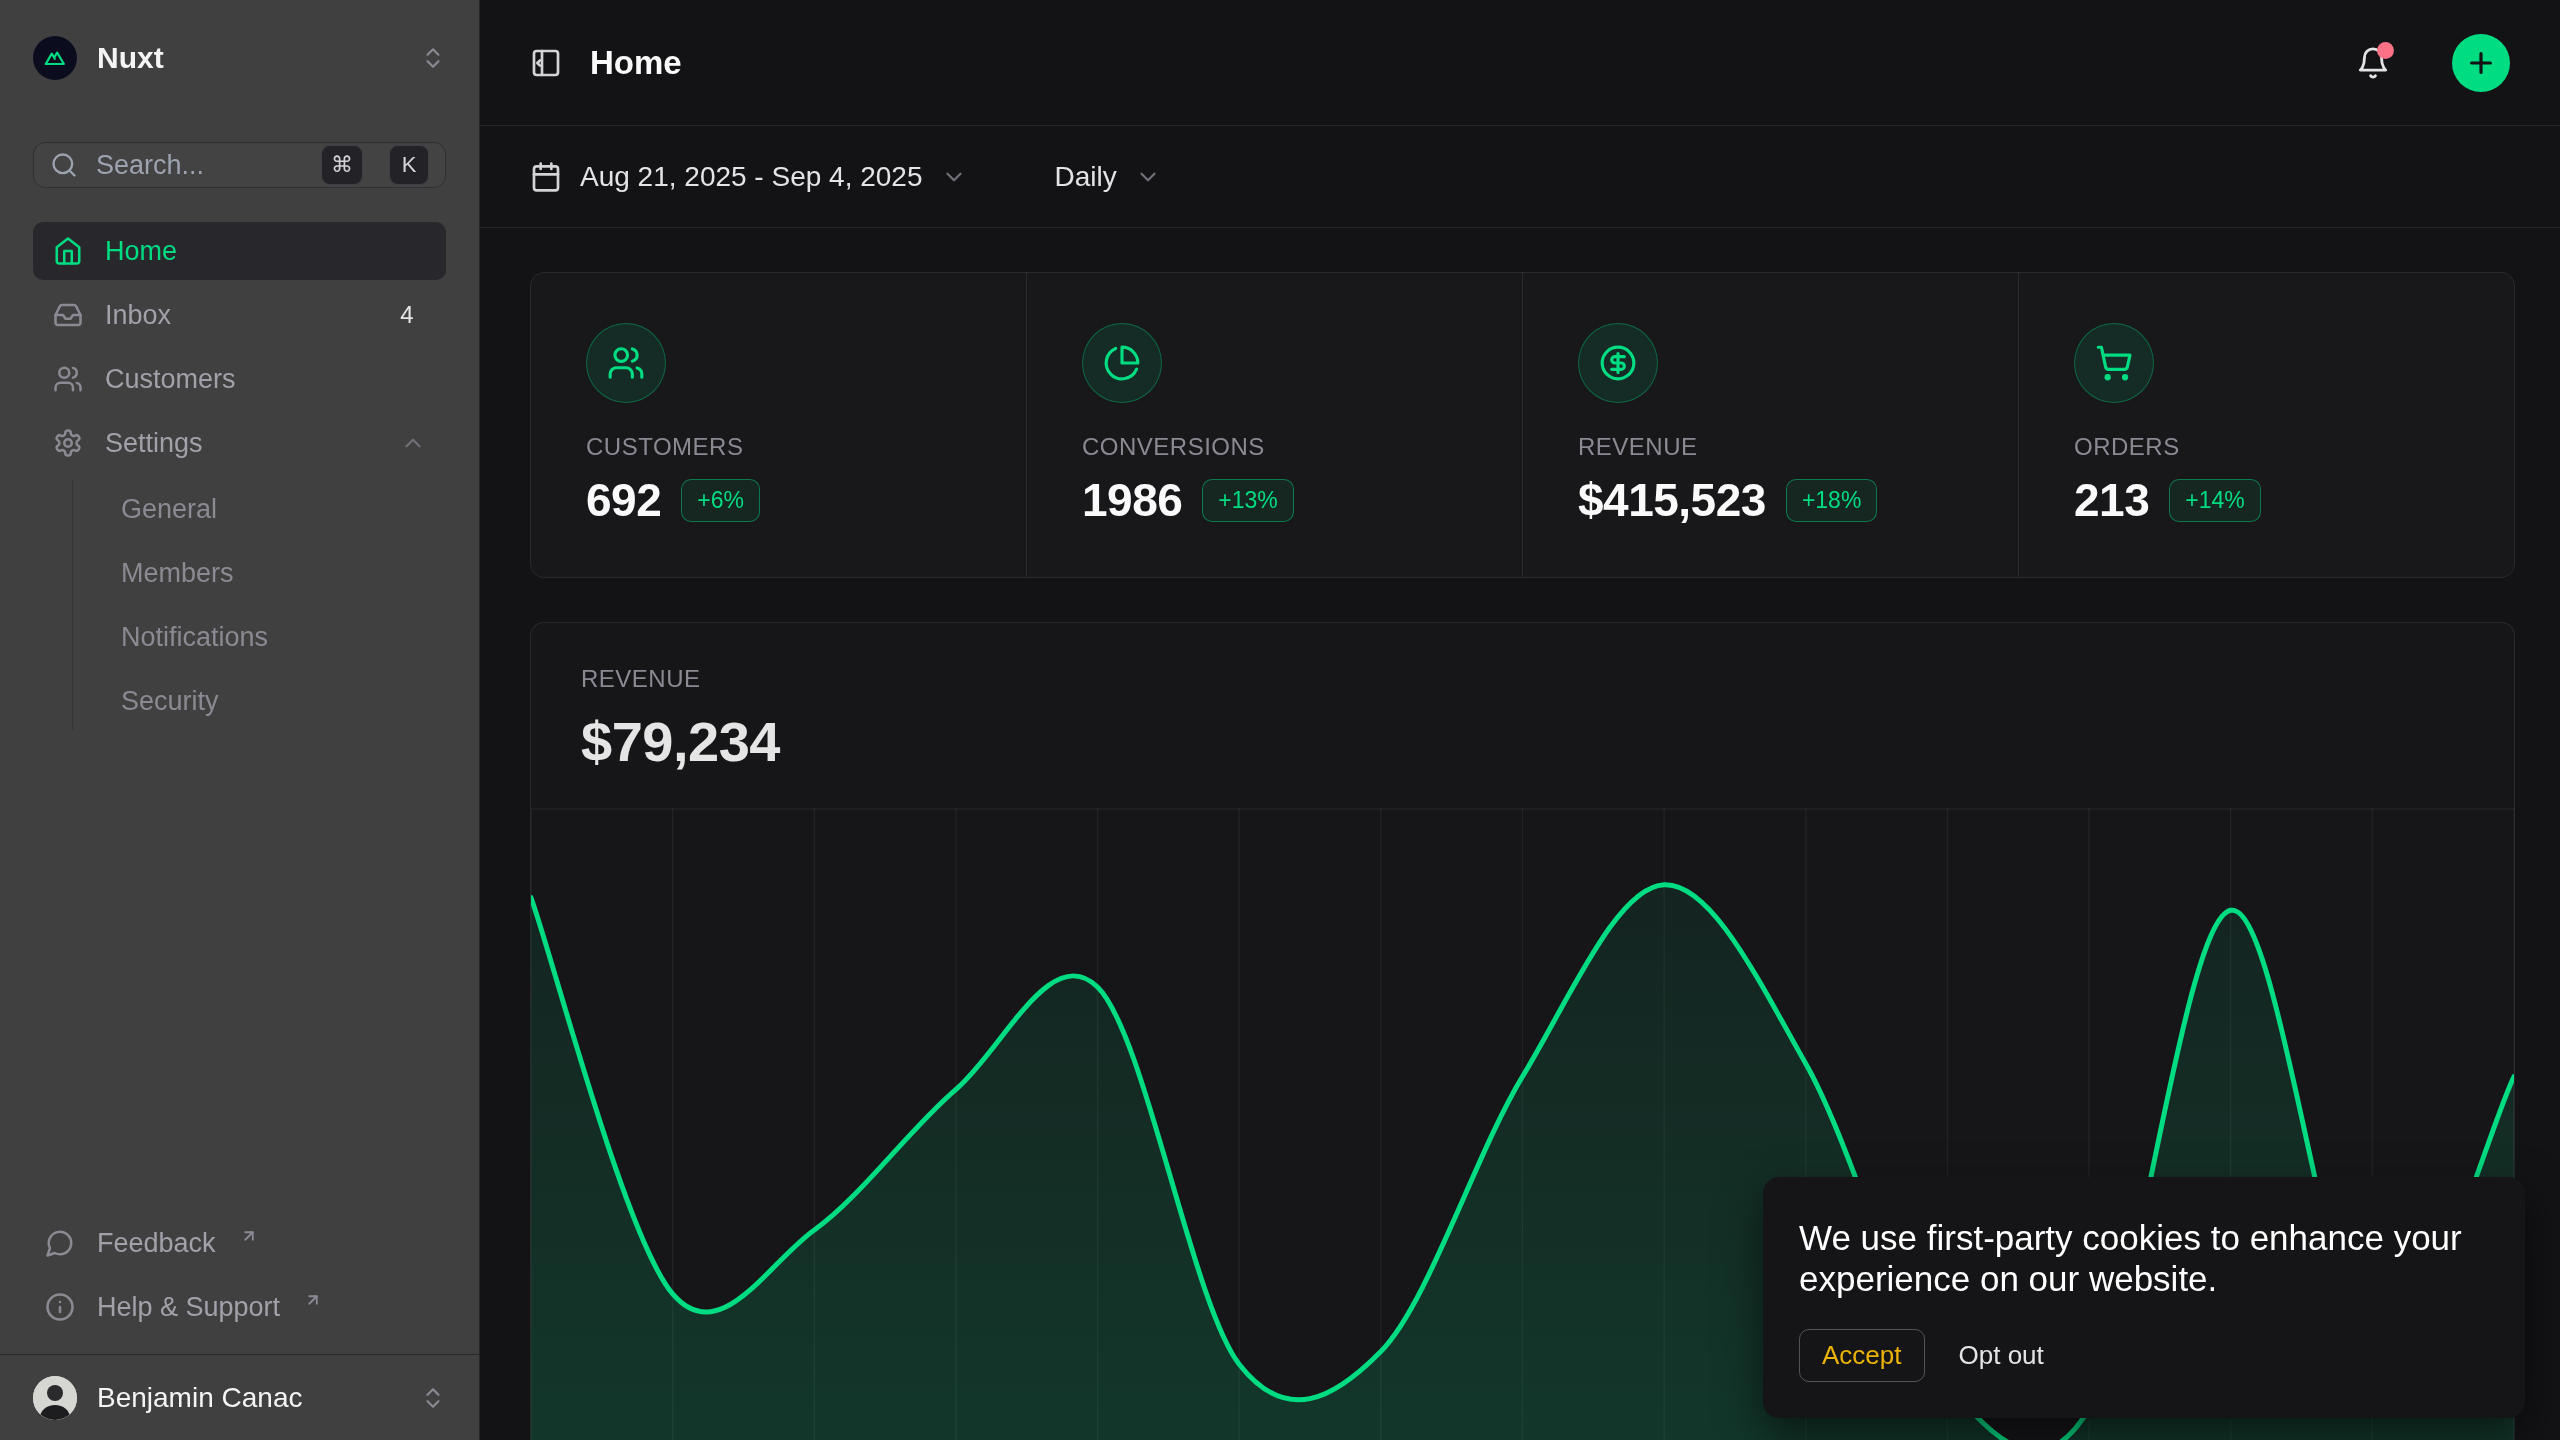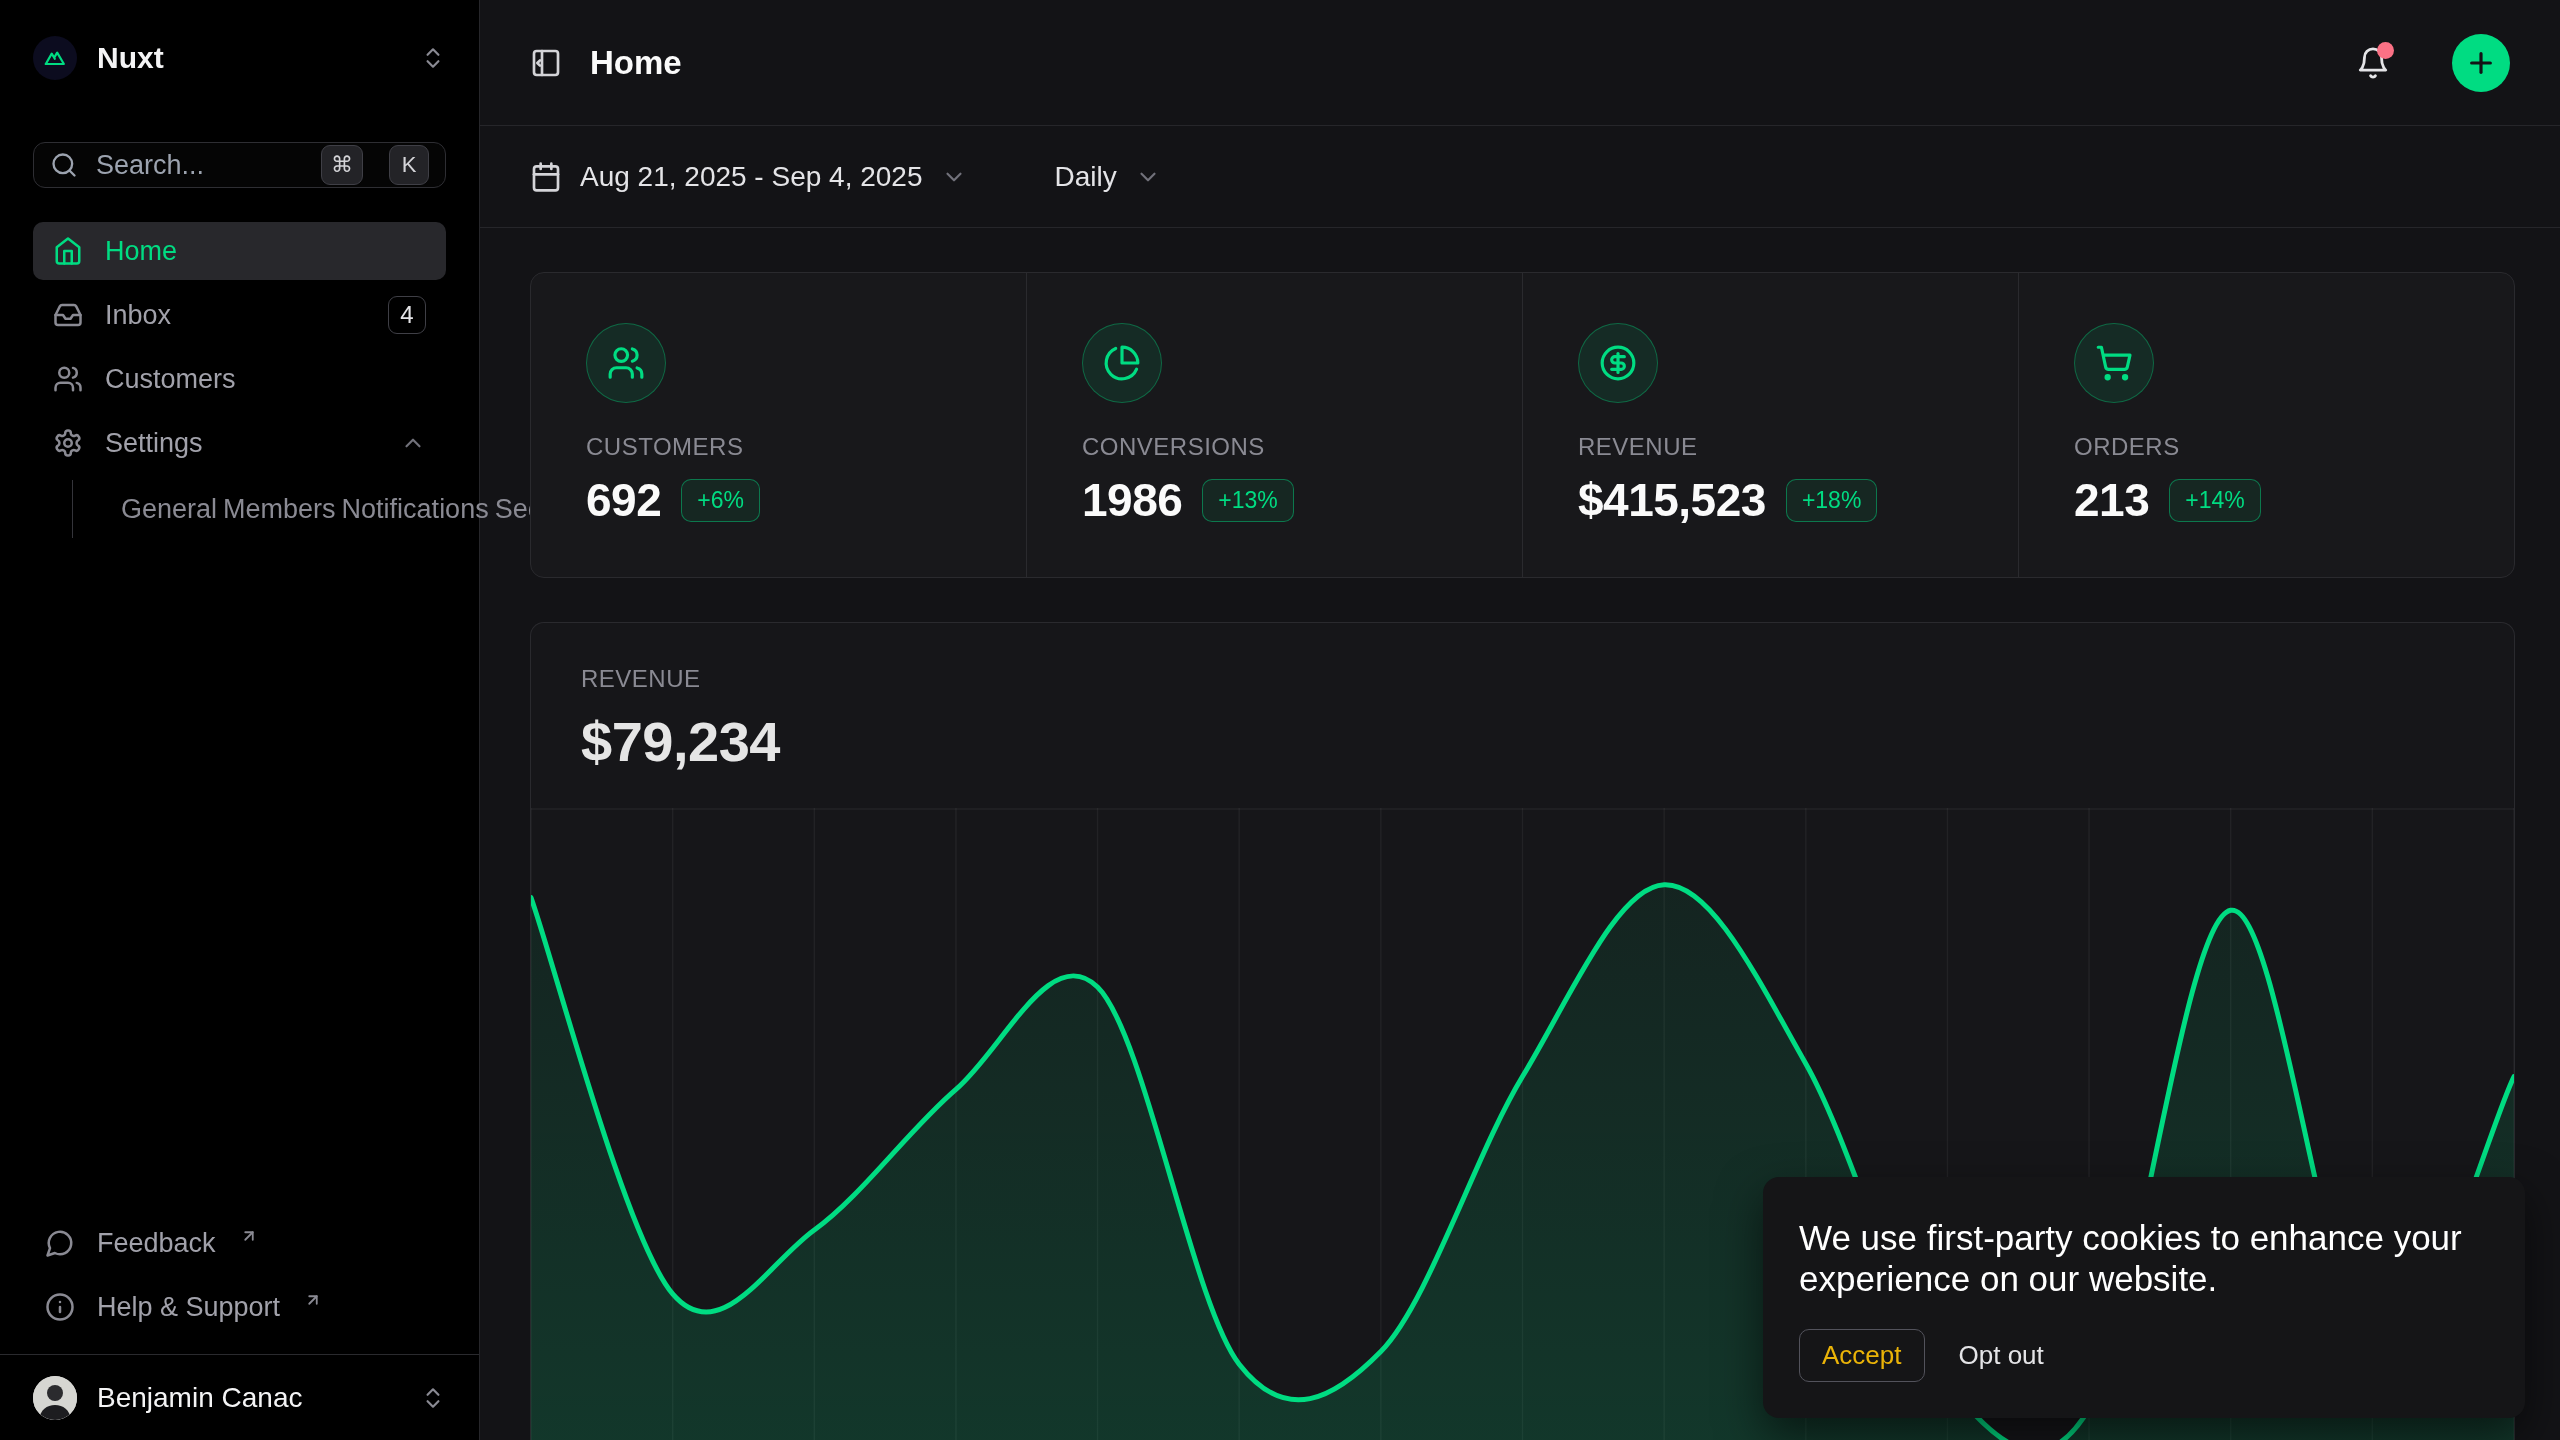--- a/index.html
+++ b/index.html
@@ -7,21 +7,21 @@
   body {
     font-family:"Liberation Sans", sans-serif;
     background:#131316; color:#fafafa;
     display:flex;
   }
   svg { display:block; }
 
   
   .sidebar {
     width:480px; height:1440px; flex:0 0 480px;
-    background:#000000; border-right:1px solid #26262a;
+    background:#404040; border-right:1px solid #26262a;
     display:flex; flex-direction:column;
   }
   .brand-row { display:flex; align-items:center; gap:20px; margin:26px 33px 0; height:64px; }
   .brand-logo { width:44px; height:44px; border-radius:50%; background:#0c0c1f; display:flex; align-items:center; justify-content:center; }
   .brand-name { font-size:30px; font-weight:600; color:#f4f4f5; flex:1; }
   .updown { color:#8a8a93; }
 
   .search-box {
     margin:52px 33px 0; height:46px; border:1px solid #2e2e33; border-radius:12px;
     background:rgba(255,255,255,0.02); display:flex; align-items:center; gap:18px; padding:0 16px;
@@ -39,21 +39,21 @@
     color:#a1a1aa; font-size:27px; font-weight:500; cursor:pointer;
   }
   .nav-item .ico { width:30px; height:30px; color:#8a8a93; flex:0 0 30px; }
   .nav-item.active { background:#28282c; color:#00DC82; }
   .nav-item.active .ico { color:#00DC82; }
   .nav-item .grow { flex:1; }
   .count-badge {
     min-width:38px; height:38px; border:1px solid #3f3f46; border-radius:9px;
     display:flex; align-items:center; justify-content:center; font-size:24px; color:#e4e4e7; font-weight:400;
   }
-  .nav-children { margin:2px 0 0 39px; border-left:1px solid #34343a; padding-left:48px; display:flex; gap:6px; }
+  .nav-children { margin:2px 0 0 39px; border-left:1px solid #34343a; padding-left:48px; display:flex; flex-direction:column; gap:6px; }
   .nav-child { height:58px; display:flex; align-items:center; color:#8a8a93; font-size:27px; font-weight:500; cursor:pointer; }
 
   .sb-spacer { flex:1; }
   .sb-footer { margin:0 33px; display:flex; flex-direction:column; gap:6px; padding-bottom:18px; }
   .sb-footer .nav-item { padding:0 12px; }
   .ext-arrow { color:#8a8a93; margin:-14px 0 0 2px; }
 
   .user-row {
     border-top:1px solid #2a2a2e; height:86px; display:flex; align-items:center; gap:20px; padding:0 33px;
   }

